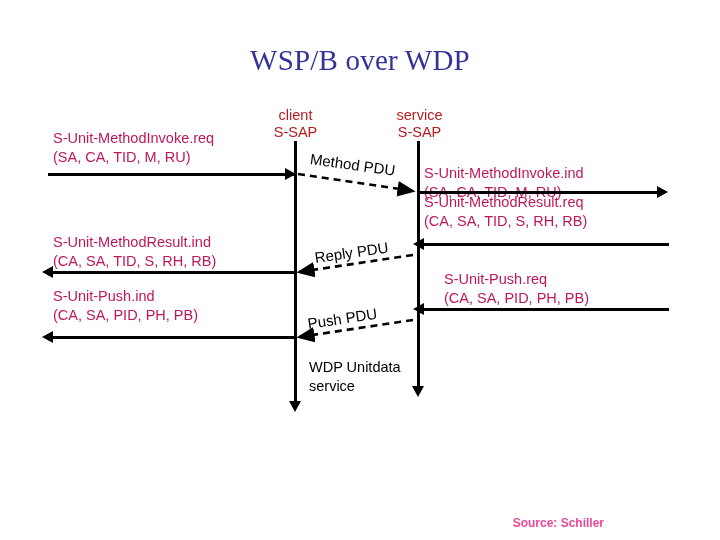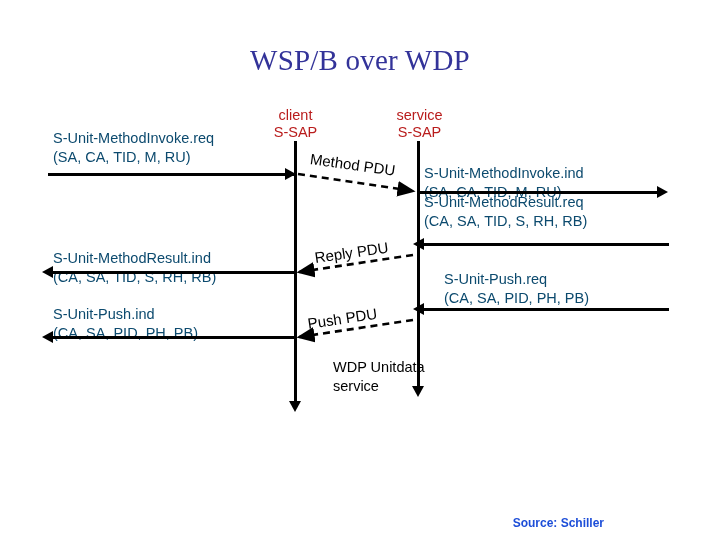--- a/index.html
+++ b/index.html
@@ -55,21 +55,21 @@
     border-left: 6px solid transparent;
     border-right: 6px solid transparent;
     border-top: 11px solid #000000;
   }
   #client-lifeline-head { left: 289px; top: 401px; }
   #server-lifeline-head { left: 412px; top: 386px; }
 
   .prim-text {
     position: absolute;
     font-size: 14.5px;
-    color: #0c4a6e;
+    color: #be185d;
     line-height: 19px;
     white-space: pre-line;
   }
 
   .hline {
     position: absolute;
     height: 3px;
     background: #000000;
   }
   .head-right {
@@ -110,30 +110,29 @@
   #label-push   { left: 309px; top: 315px; transform: rotate(-8.6deg); }
 
   #wdp-note {
     position: absolute;
     left: 309px;
     top: 358px;
     font-size: 14.5px;
     color: #000000;
     line-height: 19px;
     white-space: pre-line;
-    margin-left: 24px;
   }
 
   #source {
     position: absolute;
     right: 12px;
     bottom: 10px;
     font-size: 12px;
     font-weight: bold;
-    color: #1d4ed8;
+    color: #ec4899;
   }
 </style>
 </head>
 <body>
 
 <div id="slide">
 
   <div id="title">WSP/B over WDP</div>
 
   <div class="sap-label" id="client-sap">client
@@ -144,26 +143,26 @@
   <div class="lifeline" id="client-lifeline"></div>
   <div class="lifeline-arrowhead" id="client-lifeline-head"></div>
   <div class="lifeline" id="server-lifeline"></div>
   <div class="lifeline-arrowhead" id="server-lifeline-head"></div>
 
   <div class="prim-text" style="left:53px; top:129px;">S-Unit-MethodInvoke.req
 (SA, CA, TID, M, RU)</div>
   <div class="hline" style="left:48px; top:173px; width:246px;"></div>
   <div class="head-right" style="left:285px; top:168px;"></div>
 
-  <div class="prim-text" style="left:53px; top:233px;margin-top:16px;">S-Unit-MethodResult.ind
+  <div class="prim-text" style="left:53px; top:233px;">S-Unit-MethodResult.ind
 (CA, SA, TID, S, RH, RB)</div>
   <div class="hline" style="left:48px; top:271px; width:246px;"></div>
   <div class="head-left" style="left:42px; top:266px;"></div>
 
-  <div class="prim-text" style="left:53px; top:305px;">S-Unit-Push.ind
+  <div class="prim-text" style="left:53px; top:287px;">S-Unit-Push.ind
 (CA, SA, PID, PH, PB)</div>
   <div class="hline" style="left:48px; top:336px; width:246px;"></div>
   <div class="head-left" style="left:42px; top:331px;"></div>
 
   <div class="prim-text" style="left:424px; top:164px;">S-Unit-MethodInvoke.ind
 (SA, CA, TID, M, RU)</div>
   <div class="hline" style="left:419px; top:191px; width:240px;"></div>
   <div class="head-right" style="left:657px; top:186px;"></div>
 
   <div class="prim-text" style="left:424px; top:193px;">S-Unit-MethodResult.req

